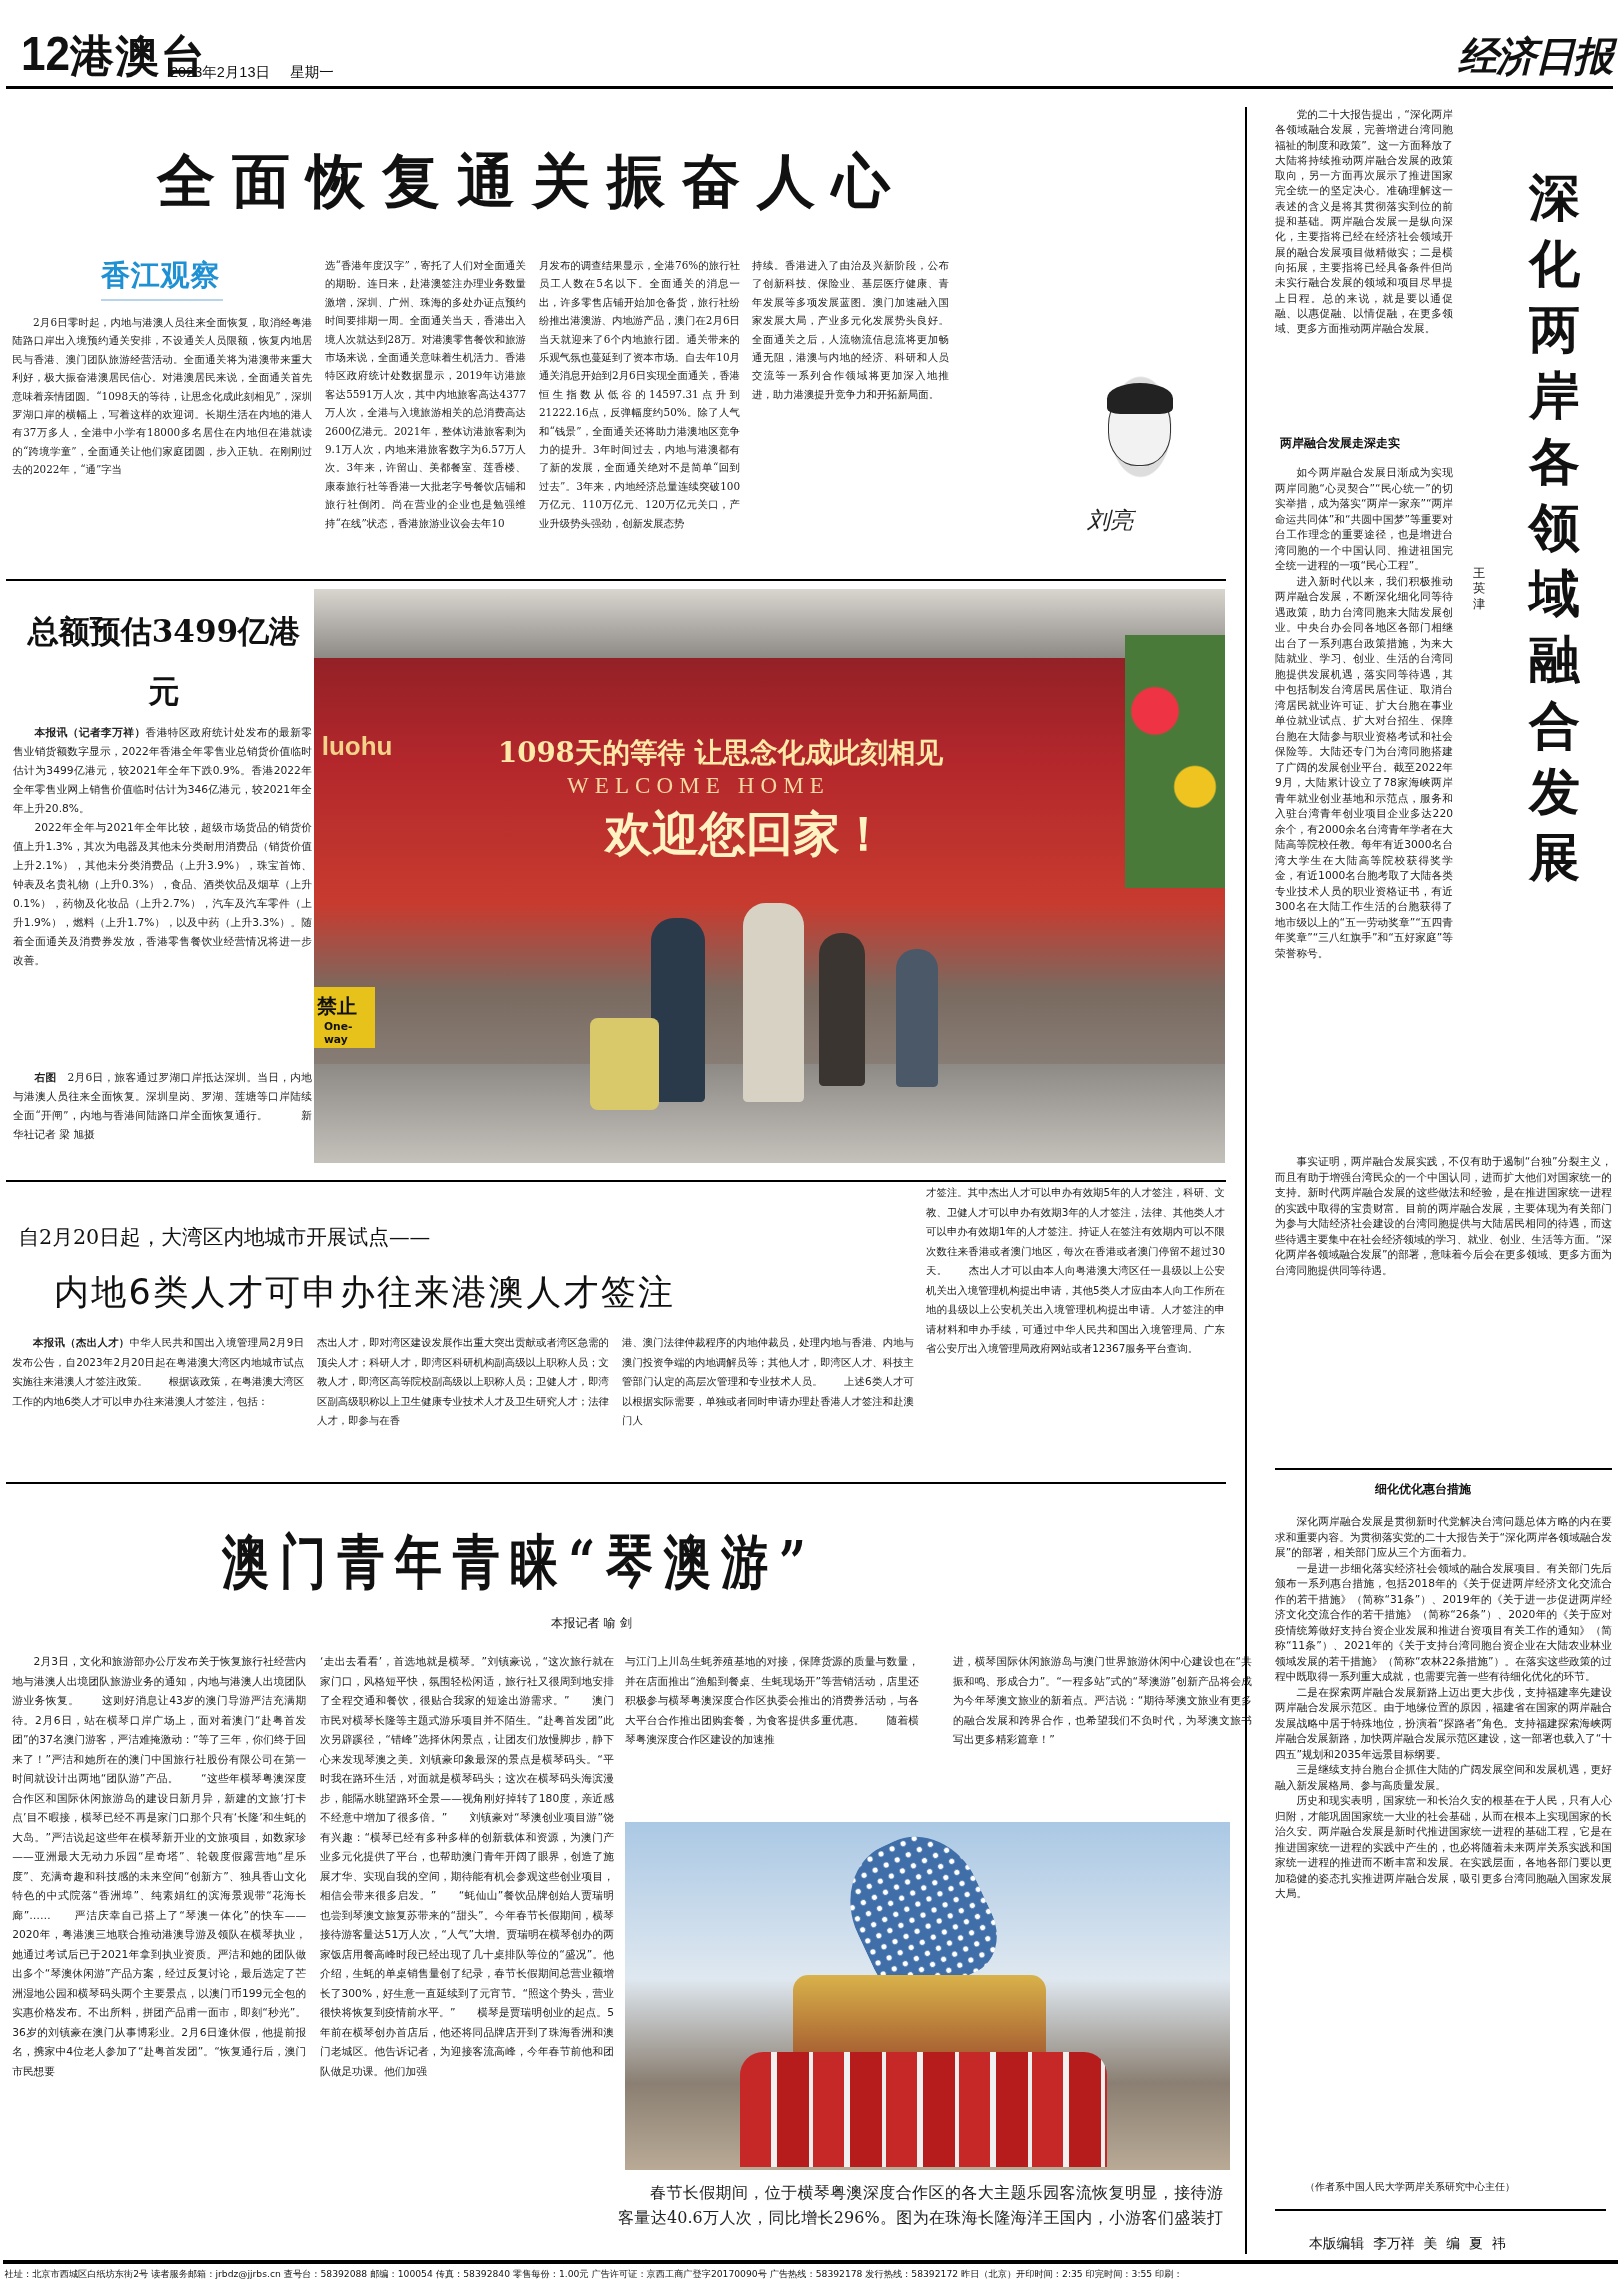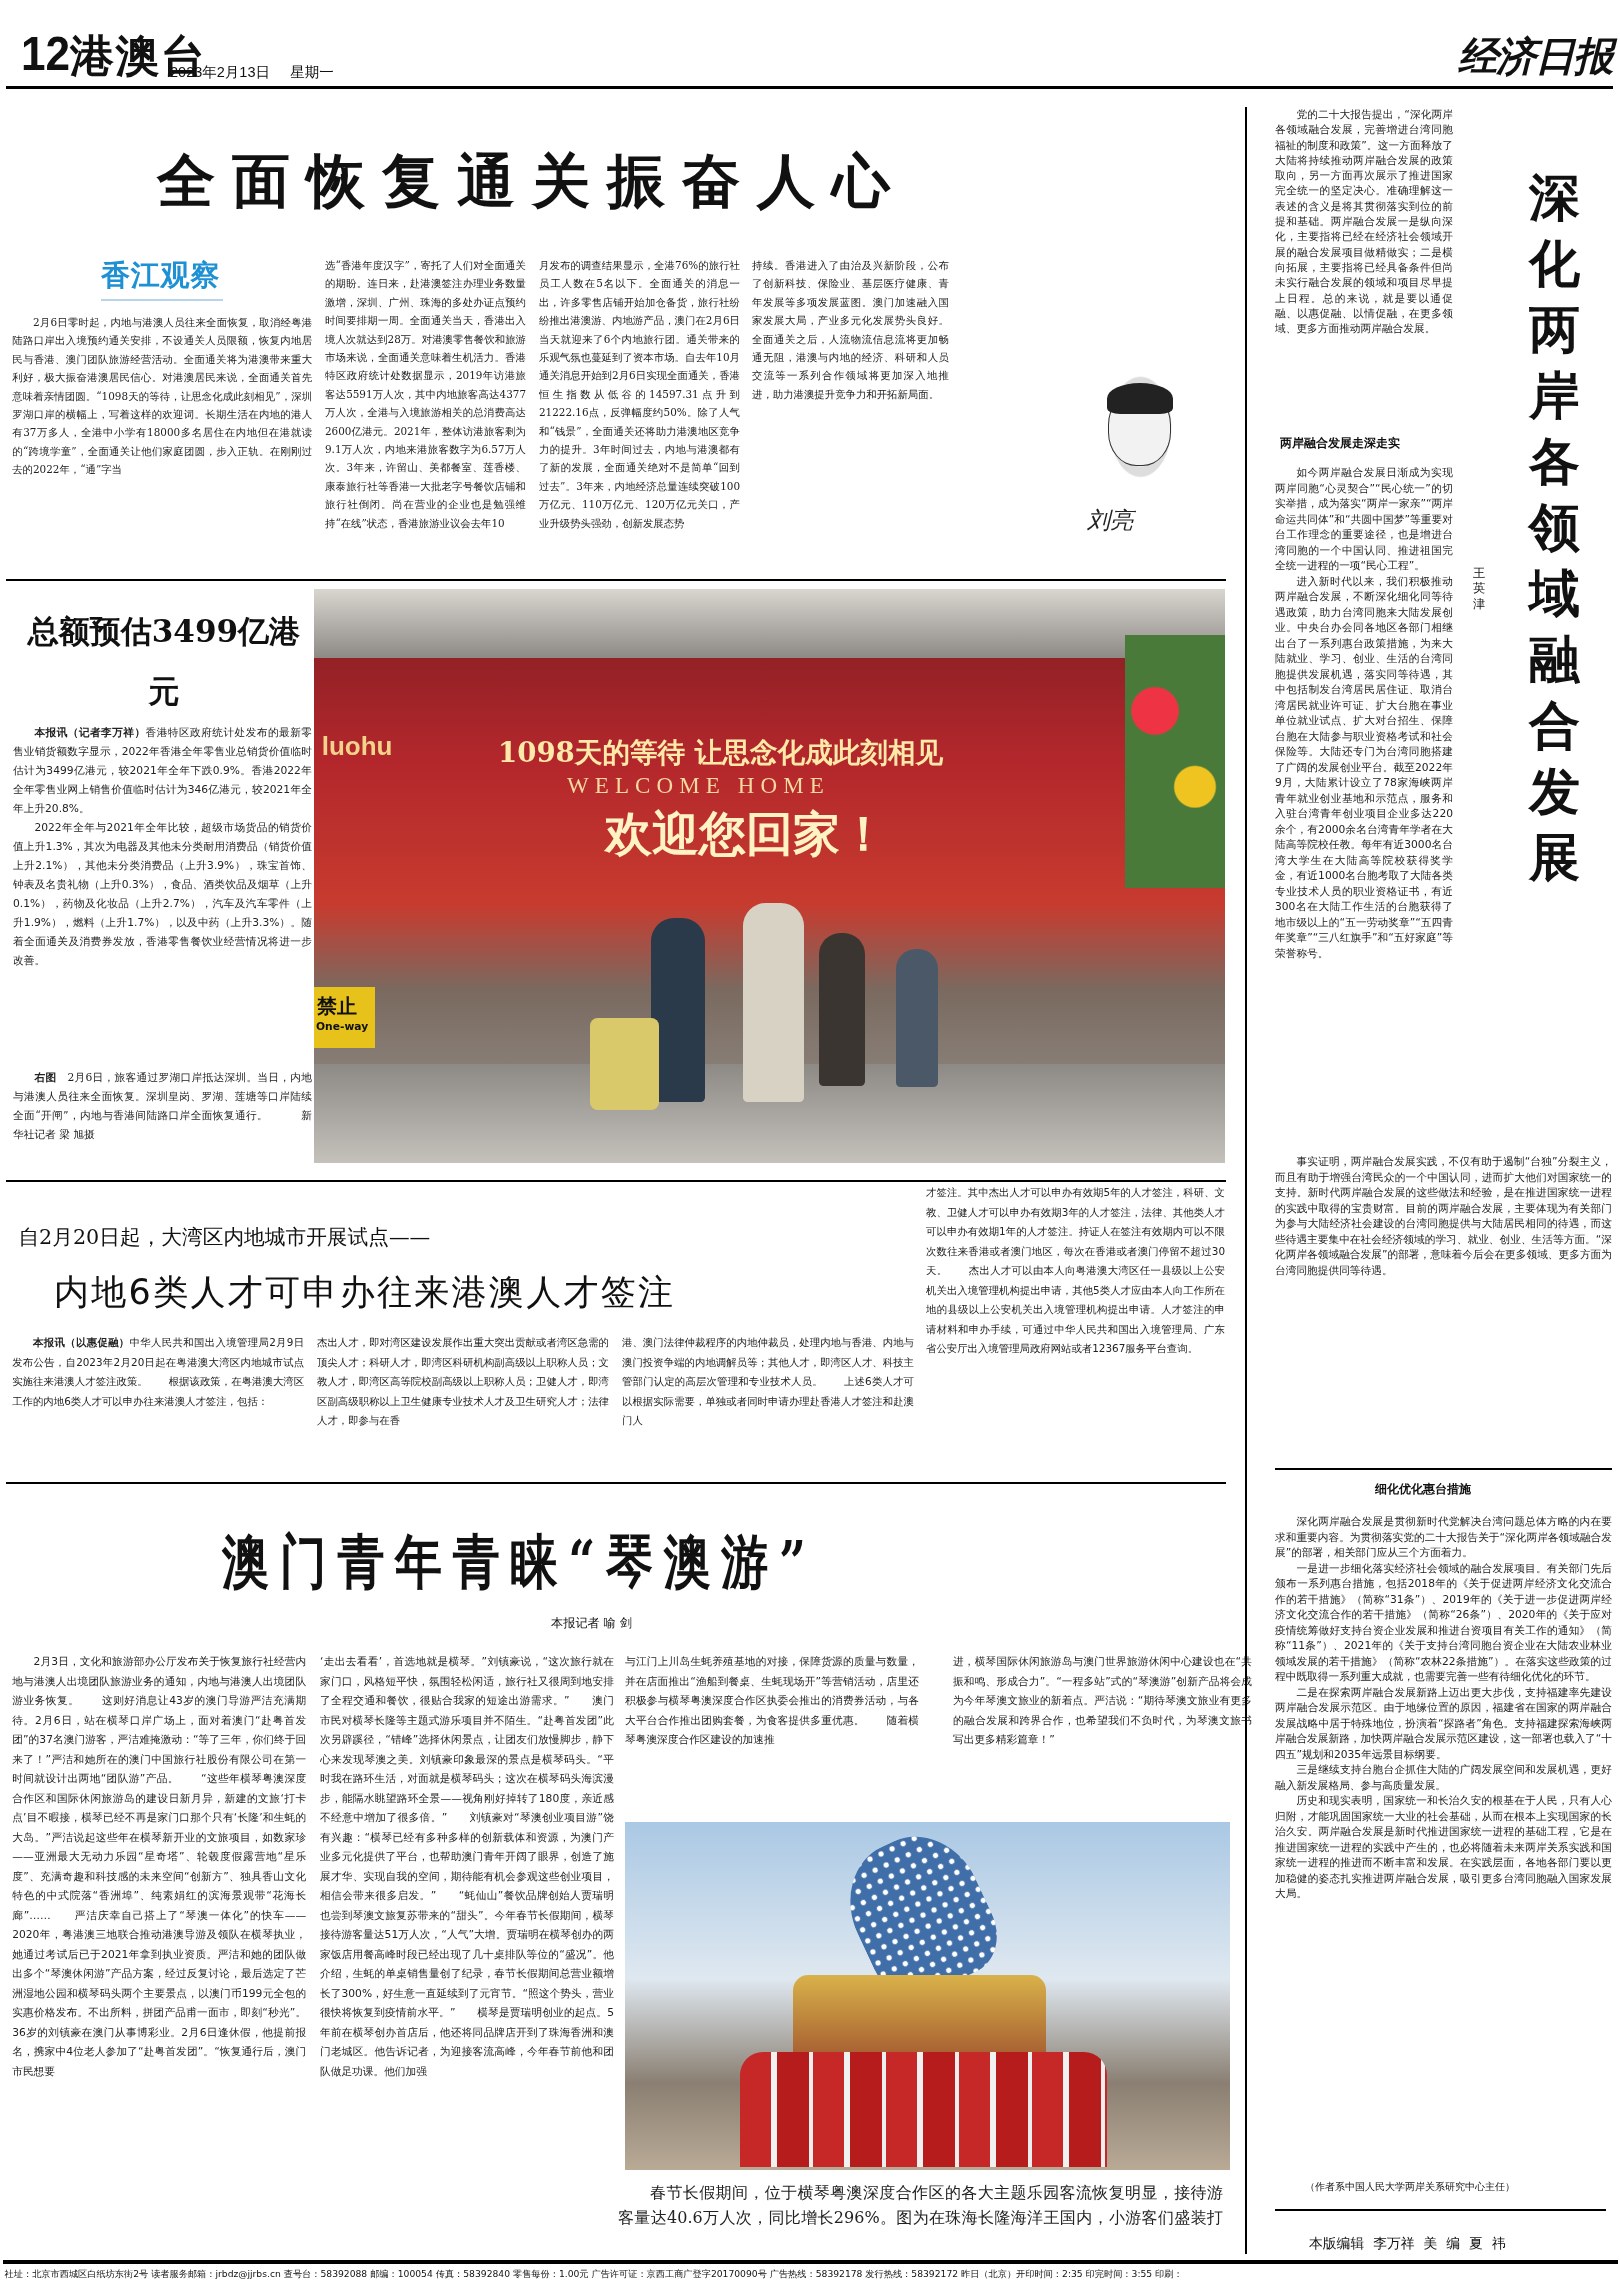--- a/index.html
+++ b/index.html
@@ -62,37 +62,37 @@
 </div>
 
 <div class="photo" style="left:314px;top:589px;width:911px;height:574px;background:linear-gradient(180deg,#7d1d22 0%,#b3272c 30%,#c73b2f 55%,#7a6a60 70%,#9a9792 100%);">
   <div class="abs" style="left:0;top:0;width:911px;height:69px;background:linear-gradient(180deg,#d9d6d0,#8d8a86);"></div>
   <div class="abs" style="left:184px;top:145px;font-family:'DejaVu Serif',serif;font-weight:bold;font-size:27.6px;color:#ffe9a8;">1098天的等待  让思念化成此刻相见</div>
   <div class="abs" style="left:253px;top:184px;font-family:'Liberation Serif',serif;font-size:23px;color:#f6d9a0;letter-spacing:6.1px;">WELCOME HOME</div>
   <div class="abs" style="left:291px;top:214px;font-family:'DejaVu Serif',serif;font-weight:bold;font-size:47px;color:#fff3c4;">欢迎您回家！</div>
   <div class="abs" style="left:7.7px;top:142px;font-family:'Liberation Sans',sans-serif;font-weight:bold;font-size:26px;color:#f3d38a;">luohu</div>
   <div class="abs" style="left:0;top:398px;width:61px;height:61px;background:#e7c21b;color:#111;font-family:'DejaVu Sans',sans-serif;font-weight:bold;">
     <div style="font-size:20px;padding:6.1px 3.1px 0;">禁止</div>
-    <div style="font-size:10.7px;padding-left:2px;">One-way</div>
+    <div style="font-size:10.7px;padding-left:10px;">One-way</div>
   </div>
   <div class="abs" style="left:0;top:475px;width:911px;height:100px;background:linear-gradient(180deg,#8d8985,#c5c1bb);"></div>
   <div class="abs" style="left:337px;top:329px;width:54px;height:184px;border-radius:23px 23px 4.6px 4.6px;background:#2b3a4a;"></div>
   <div class="abs" style="left:429px;top:314px;width:61px;height:199px;border-radius:23px 23px 4.6px 4.6px;background:#d8d2c5;"></div>
   <div class="abs" style="left:276px;top:429px;width:69px;height:92px;border-radius:7.7px;background:#d9c96a;"></div>
   <div class="abs" style="left:505px;top:344px;width:46px;height:153px;border-radius:21.4px 21.4px 4.6px 4.6px;background:#3a3530;"></div>
   <div class="abs" style="left:582px;top:360px;width:42px;height:138px;border-radius:20px 20px 4.6px 4.6px;background:#4a5868;"></div>
   <div class="abs" style="left:811px;top:46px;width:100px;height:253px;background:radial-gradient(circle at 30% 30%,#e34 0 12%,transparent 13%),radial-gradient(circle at 70% 60%,#f0c420 0 12%,transparent 13%),#4a7a3a;"></div>
 </div>
 
 <div class="rule" style="left:6.1px;top:1180px;width:1220px;height:1.5px;"></div>
 
 <div class="abs" style="left:18.4px;top:1223px;font-family:'DejaVu Serif',serif;font-size:20.7px;">自2月20日起，大湾区内地城市开展试点——</div>
 <div class="abs" style="left:54px;top:1269px;font-family:'DejaVu Sans',sans-serif;font-size:35px;letter-spacing:2.3px;">内地6类人才可申办往来港澳人才签注</div>
 <div class="col sans-text" style="left:12.2px;top:1333px;width:292px;height:138px;font-size:10.4px;line-height:19.5px;">
-  <p><span class="bold-lead">本报讯（以惠促融）</span><span>中华人民共和国出入境管理局2月9日发布公告，自2023年2月20日起在粤港澳大湾区内地城市试点实施往来港澳人才签注政策。　　根据该政策，在粤港澳大湾区工作的内地6类人才可以申办往来港澳人才签注，包括：</span></p>
+  <p><span class="bold-lead">本报讯（杰出人才）</span><span>中华人民共和国出入境管理局2月9日发布公告，自2023年2月20日起在粤港澳大湾区内地城市试点实施往来港澳人才签注政策。　　根据该政策，在粤港澳大湾区工作的内地6类人才可以申办往来港澳人才签注，包括：</span></p>
 </div>
 <div class="col sans-text" style="left:317px;top:1333px;width:292px;height:138px;font-size:10.4px;line-height:19.5px;">
   <p style="text-indent:0">杰出人才，即对湾区建设发展作出重大突出贡献或者湾区急需的顶尖人才；科研人才，即湾区科研机构副高级以上职称人员；文教人才，即湾区高等院校副高级以上职称人员；卫健人才，即湾区副高级职称以上卫生健康专业技术人才及卫生研究人才；法律人才，即参与在香</p>
 </div>
 <div class="col sans-text" style="left:622px;top:1333px;width:292px;height:138px;font-size:10.4px;line-height:19.5px;">
   <p style="text-indent:0">港、澳门法律仲裁程序的内地仲裁员，处理内地与香港、内地与澳门投资争端的内地调解员等；其他人才，即湾区人才、科技主管部门认定的高层次管理和专业技术人员。　　上述6类人才可以根据实际需要，单独或者同时申请办理赴香港人才签注和赴澳门人</p>
 </div>
 <div class="col sans-text" style="left:926px;top:1183px;width:299px;height:289px;font-size:10.4px;line-height:19.5px;">
   <p style="text-indent:0">才签注。其中杰出人才可以申办有效期5年的人才签注，科研、文教、卫健人才可以申办有效期3年的人才签注，法律、其他类人才可以申办有效期1年的人才签注。持证人在签注有效期内可以不限次数往来香港或者澳门地区，每次在香港或者澳门停留不超过30天。　　杰出人才可以由本人向粤港澳大湾区任一县级以上公安机关出入境管理机构提出申请，其他5类人才应由本人向工作所在地的县级以上公安机关出入境管理机构提出申请。人才签注的申请材料和申办手续，可通过中华人民共和国出入境管理局、广东省公安厅出入境管理局政府网站或者12367服务平台查询。</p>
 </div>

